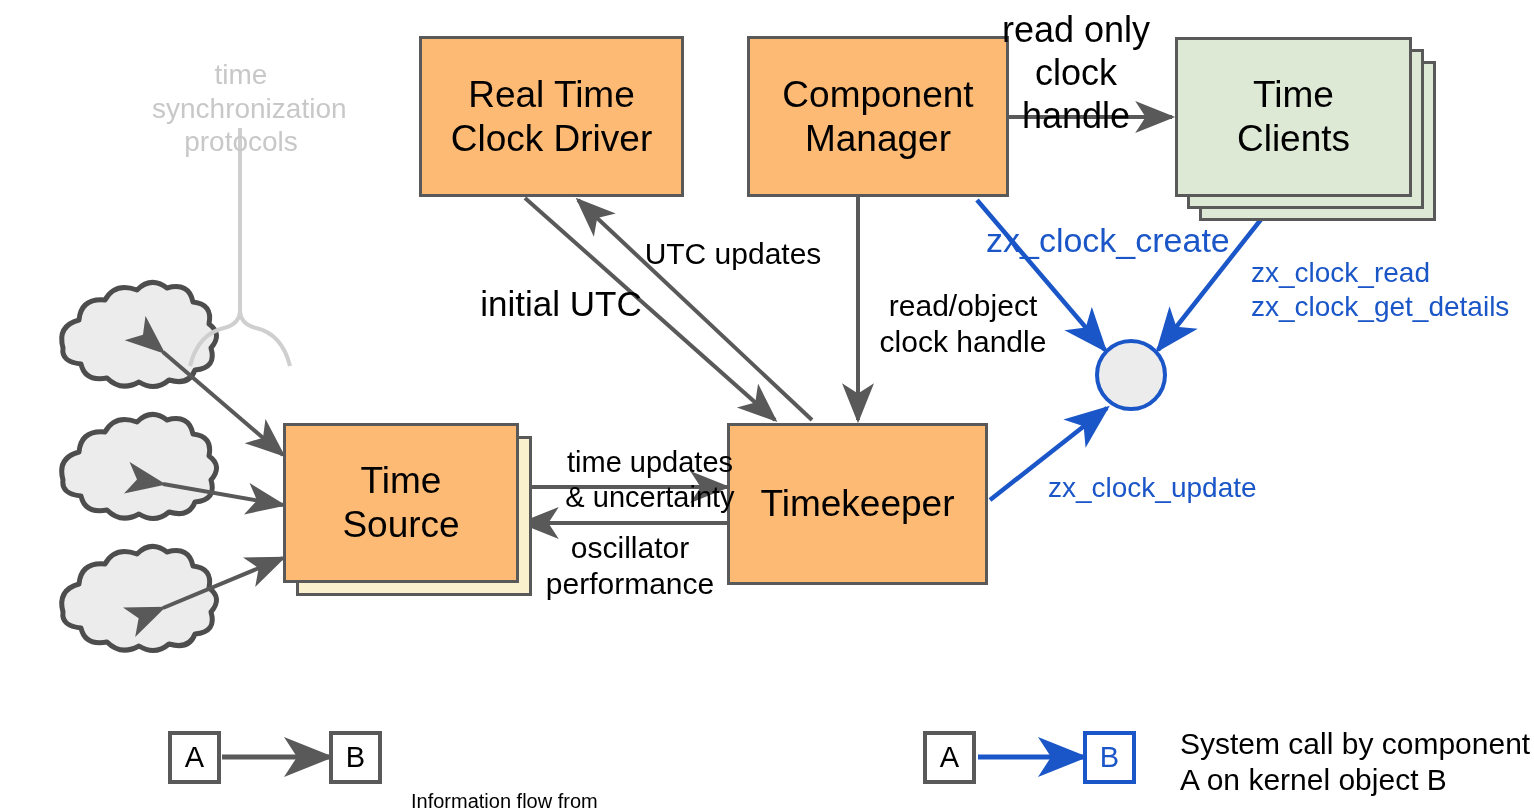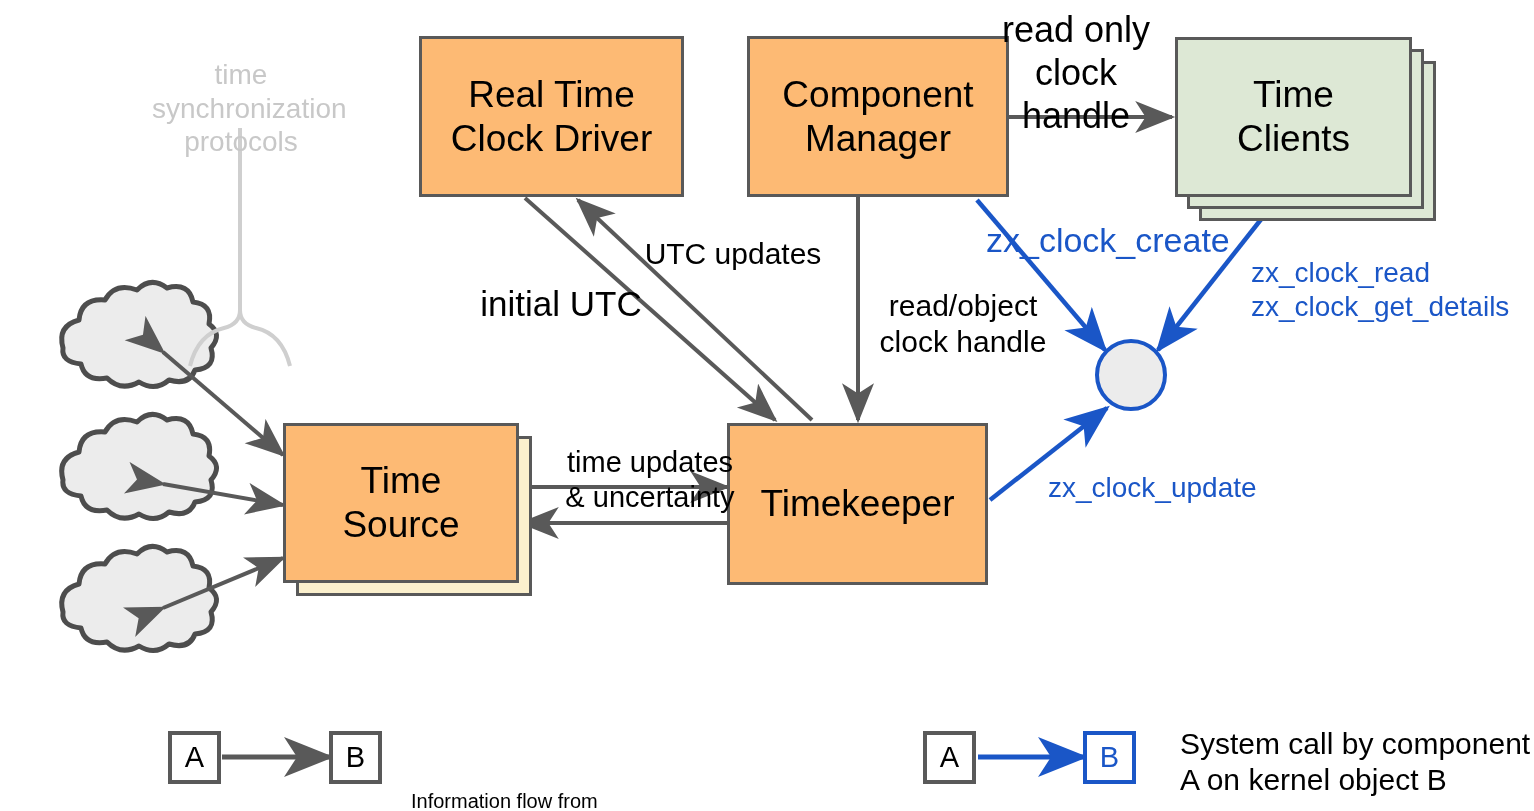--- a/index.html
+++ b/index.html
@@ -141,20 +141,22 @@
   <div class="tx center" style="left:635px;top:236px;width:196px;font-size:30px;">UTC updates</div>
 
   <div class="tx center" style="left:471px;top:283px;width:180px;font-size:35px;">initial UTC</div>
 
   <div class="tx center" style="left:869px;top:288px;width:188px;font-size:30px;">read/object
 clock handle</div>
 
   <div class="tx center" style="left:554px;top:407px;width:192px;font-size:29px;margin-top:38px;">time updates
 &amp; uncertainty</div>
 
+  <div class="tx center" style="left:534px;top:530px;width:192px;font-size:30px;">oscillator
+performance</div>
 
   <div class="tx blue left" style="left:986px;top:220px;width:280px;font-size:34px;">zx_clock_create</div>
 
   <div class="tx blue left" style="left:1251px;top:256px;width:300px;font-size:28px;">zx_clock_read
 zx_clock_get_details</div>
 
   <div class="tx blue left" style="left:1048px;top:471px;width:280px;font-size:28px;">zx_clock_update</div>
 
   <div class="legendbox grey" style="left:168px;top:731px;width:53px;height:53px;">
     <span>A</span>

